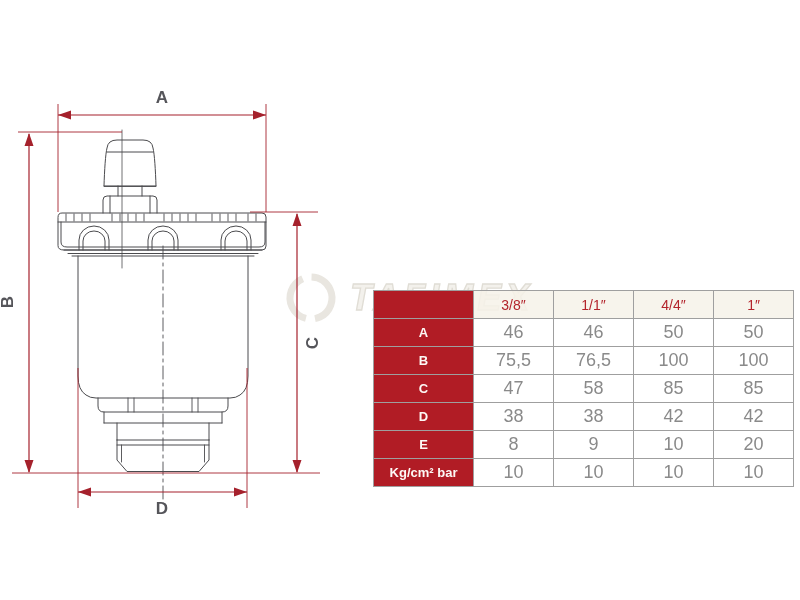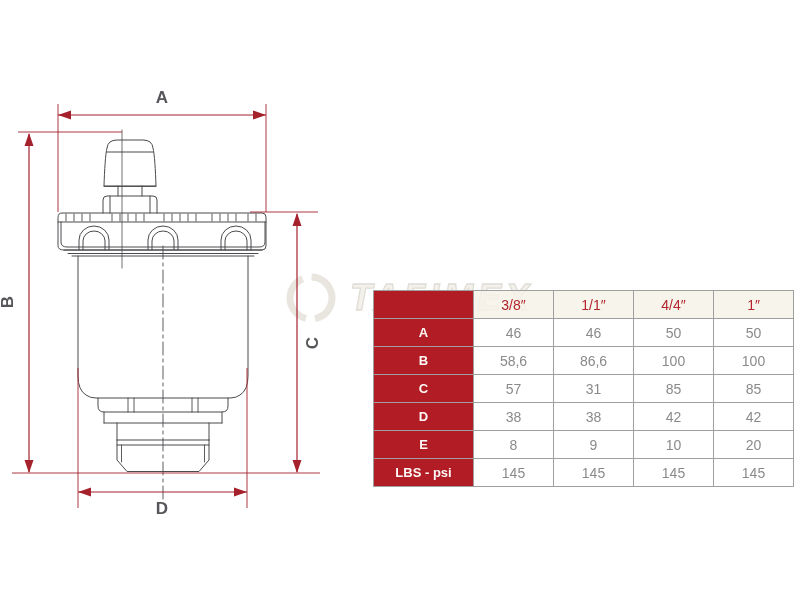--- a/index.html
+++ b/index.html
@@ -30,21 +30,21 @@
   col.c-label{width:100px;}
   col.c-size{width:80px;}
   td.hdr{
     background:rgba(246,242,233,0.85);
     color:#b3242c;font-weight:normal;font-size:14px;
   }
   td.lbl{
     background:#b11c25;color:#fdf8f5;font-weight:bold;font-size:13px;
   }
   td.val{
-    background:#ffffff;color:#8a8a8a;font-size:14px;
+    background:#ffffff;color:#8a8a8a;font-size:18px;
   }
 </style>
 </head>
 <body>
 
 <div class="stage">
 
   <div class="watermark">
     <svg width="58" height="58" viewBox="0 0 58 58">
       <g transform="rotate(-25 29 29)">
@@ -171,49 +171,49 @@
       </tr>
       <tr>
         <td class="lbl">A</td>
         <td class="val">46</td>
         <td class="val">46</td>
         <td class="val">50</td>
         <td class="val">50</td>
       </tr>
       <tr>
         <td class="lbl">B</td>
-        <td class="val">58,6</td>
-        <td class="val">86,6</td>
+        <td class="val">75,5</td>
+        <td class="val">76,5</td>
         <td class="val">100</td>
         <td class="val">100</td>
       </tr>
       <tr>
         <td class="lbl">C</td>
-        <td class="val">57</td>
-        <td class="val">31</td>
+        <td class="val">47</td>
+        <td class="val">58</td>
         <td class="val">85</td>
         <td class="val">85</td>
       </tr>
       <tr>
         <td class="lbl">D</td>
         <td class="val">38</td>
         <td class="val">38</td>
         <td class="val">42</td>
         <td class="val">42</td>
       </tr>
       <tr>
         <td class="lbl">E</td>
         <td class="val">8</td>
         <td class="val">9</td>
         <td class="val">10</td>
         <td class="val">20</td>
       </tr>
       <tr>
-        <td class="lbl">LBS - psi</td>
-        <td class="val">145</td>
-        <td class="val">145</td>
-        <td class="val">145</td>
-        <td class="val">145</td>
+        <td class="lbl">Kg/cm² bar</td>
+        <td class="val">10</td>
+        <td class="val">10</td>
+        <td class="val">10</td>
+        <td class="val">10</td>
       </tr>
     </tbody>
   </table>
 
 </div>
 
 </body></html>

